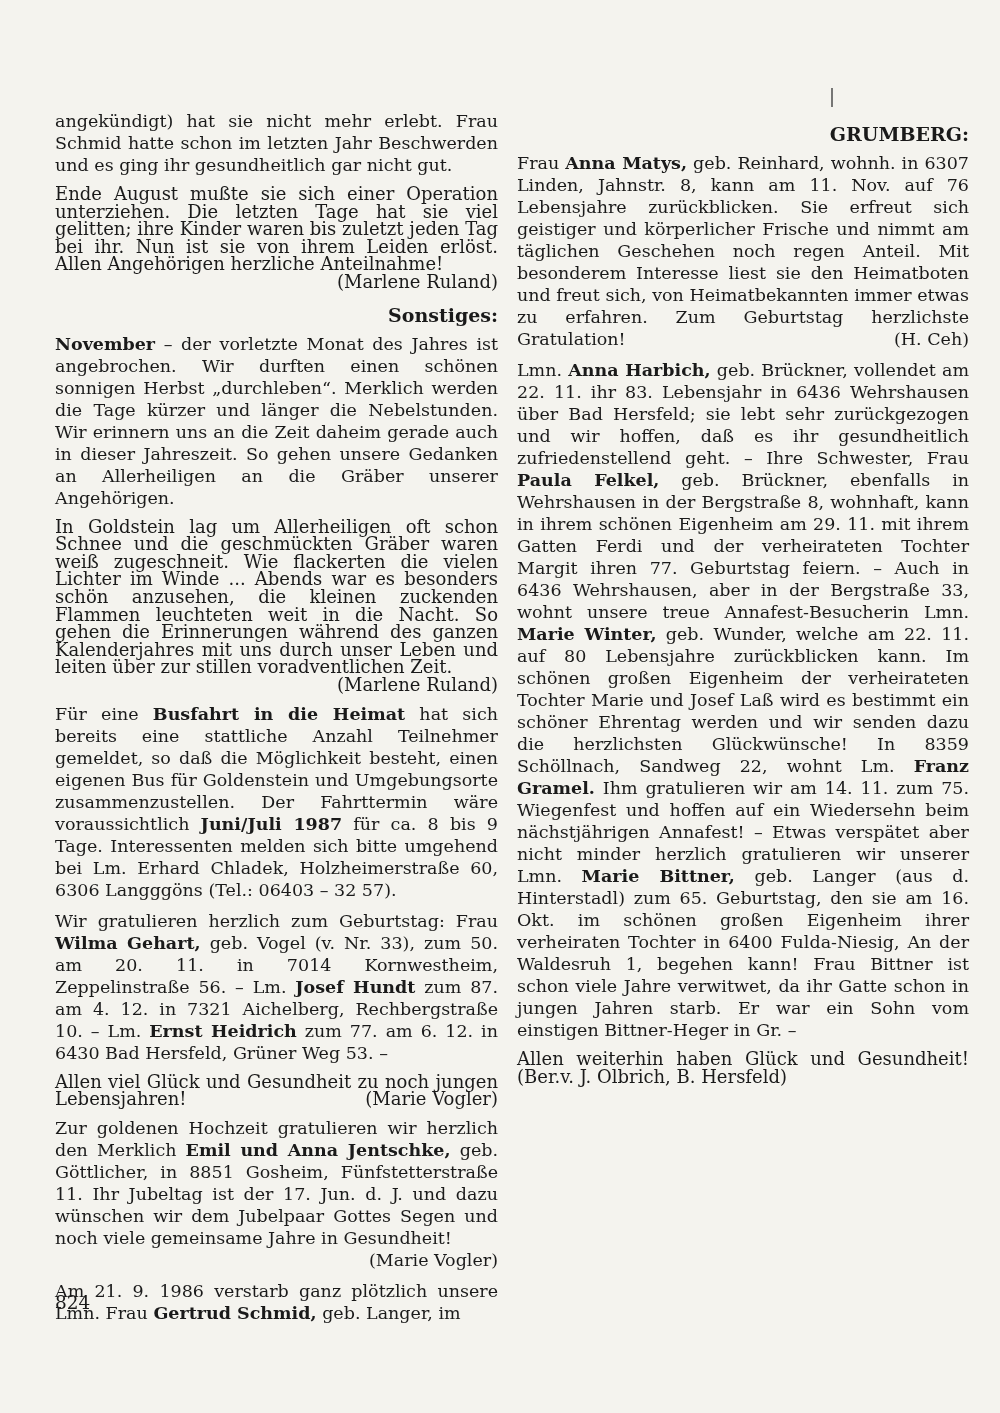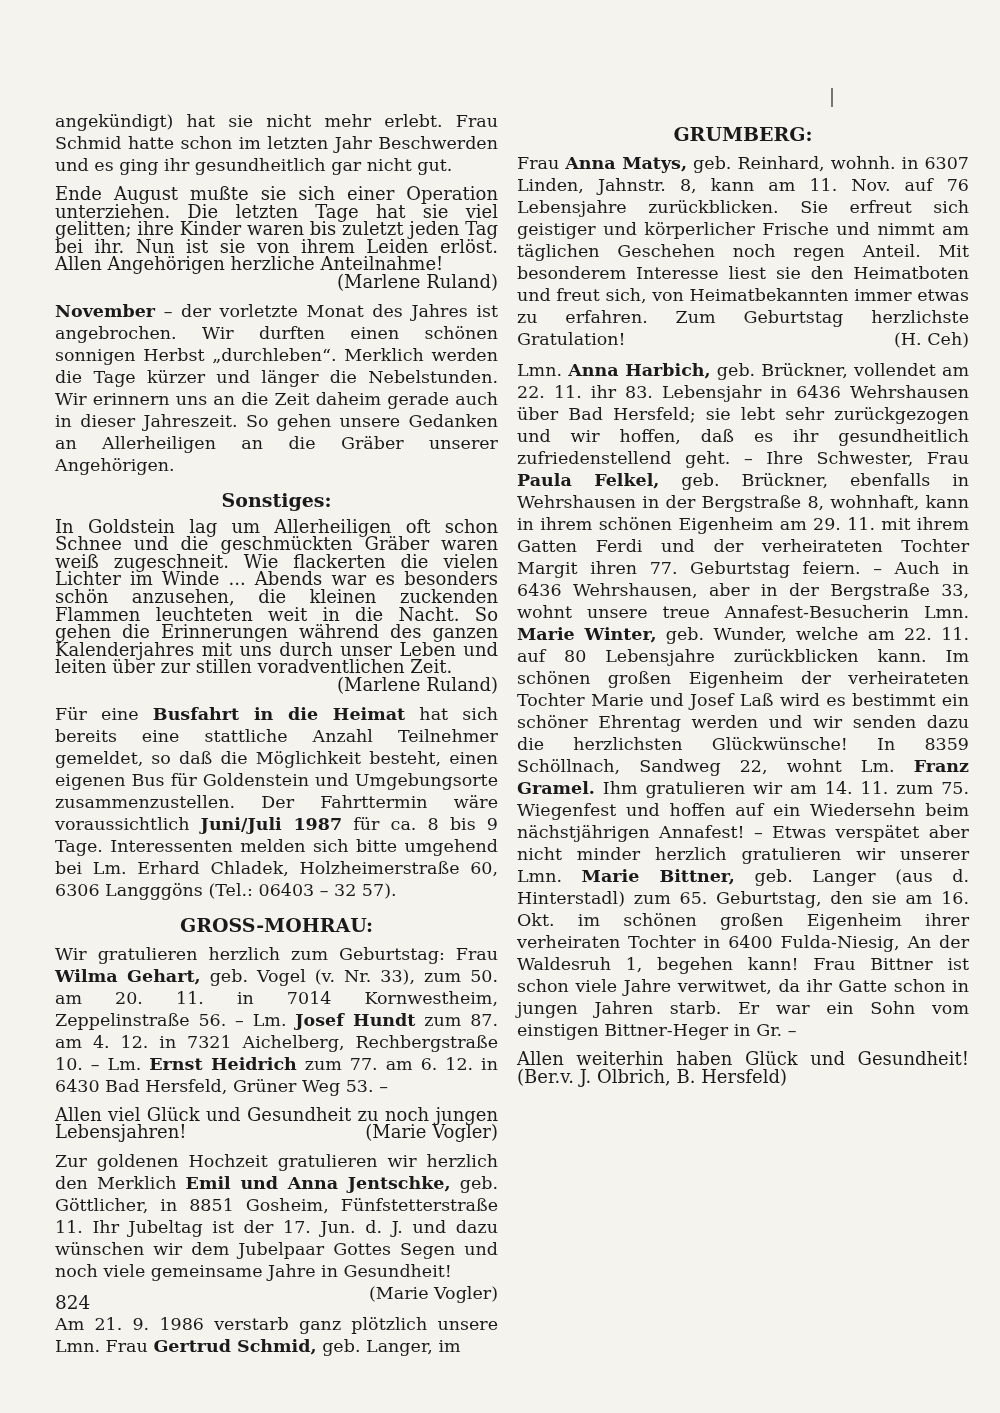--- a/index.html
+++ b/index.html
@@ -50,21 +50,21 @@
   .ps {
     font-size: 18px;
     line-height: 17.6px;
     margin: 0 0 9px 0;
   }
   .h {
     font-size: 19px;
     font-weight: bold;
     line-height: 24px;
     margin: 12px 0 6px 0;
-    text-align: center;
+    text-align: right;
   }
   .bold {
     font-weight: bold;
   }
   .attr {
     float: right;
   }
   .page-number {
     position: absolute;
     left: 55px;
@@ -84,25 +84,24 @@
 </style>
 </head>
 <body>
 
 <div class="page">
   <div class="scan-mark"></div>
   <div class="columns">
     <div class="col left">
         <div class="block p"><span>angekündigt) hat sie nicht mehr erlebt. Frau Schmid hatte schon im letzten Jahr Beschwerden und es ging ihr gesundheitlich gar nicht gut.</span></div>
         <div class="block ps"><span>Ende August mußte sie sich einer Operation unterziehen. Die letzten Tage hat sie viel gelitten; ihre Kinder waren bis zuletzt jeden Tag bei ihr. Nun ist sie von ihrem Leiden erlöst. Allen Angehörigen herzliche Anteilnahme!</span><span class="attr">(Marlene Ruland)</span></div>
+        <div class="block h"><span class="bold">Sonstiges:</span></div>
         <div class="block p"><span class="bold">November</span><span> – der vorletzte Monat des Jahres ist angebrochen. Wir durften einen schönen sonnigen Herbst „durchleben“. Merklich werden die Tage kürzer und länger die Nebelstunden. Wir erinnern uns an die Zeit daheim gerade auch in dieser Jahreszeit. So gehen unsere Gedanken an Allerheiligen an die Gräber unserer Angehörigen.</span></div>
-        <div class="block h"><span class="bold">Sonstiges:</span></div>
         <div class="block ps"><span>In Goldstein lag um Allerheiligen oft schon Schnee und die geschmückten Gräber waren weiß zugeschneit. Wie flackerten die vielen Lichter im Winde ... Abends war es besonders schön anzusehen, die kleinen zuckenden Flammen leuchteten weit in die Nacht. So gehen die Erinnerungen während des ganzen Kalenderjahres mit uns durch unser Leben und leiten über zur stillen voradventlichen Zeit.</span><span class="attr">(Marlene Ruland)</span></div>
         <div class="block p"><span>Für eine </span><span class="bold">Busfahrt in die Heimat</span><span> hat sich bereits eine stattliche Anzahl Teilnehmer gemeldet, so daß die Möglichkeit besteht, einen eigenen Bus für Goldenstein und Umgebungsorte zusammenzustellen. Der Fahrttermin wäre voraussichtlich </span><span class="bold">Juni/Juli 1987</span><span> für ca. 8 bis 9 Tage. Interessenten melden sich bitte umgehend bei Lm. Erhard Chladek, Holzheimerstraße 60, 6306 Langggöns (Tel.: 06403 – 32 57).</span></div>
-        <div class="block h"><span class="bold">GROSS-MOHRAU:</span></div>
         <div class="block p"><span>Wir gratulieren herzlich zum Geburtstag: Frau </span><span class="bold">Wilma Gehart,</span><span> geb. Vogel (v. Nr. 33), zum 50. am 20. 11. in 7014 Kornwestheim, Zeppelinstraße 56. – Lm. </span><span class="bold">Josef Hundt</span><span> zum 87. am 4. 12. in 7321 Aichelberg, Rechbergstraße 10. – Lm. </span><span class="bold">Ernst Heidrich</span><span> zum 77. am 6. 12. in 6430 Bad Hersfeld, Grüner Weg 53. –</span></div>
         <div class="block ps"><span>Allen viel Glück und Gesundheit zu noch jungen Lebensjahren!</span><span class="attr">(Marie Vogler)</span></div>
         <div class="block p"><span>Zur goldenen Hochzeit gratulieren wir herzlich den Merklich </span><span class="bold">Emil und Anna Jentschke,</span><span> geb. Göttlicher, in 8851 Gosheim, Fünfstetterstraße 11. Ihr Jubeltag ist der 17. Jun. d. J. und dazu wünschen wir dem Jubelpaar Gottes Segen und noch viele gemeinsame Jahre in Gesundheit!</span><span class="attr">(Marie Vogler)</span></div>
         <div class="block p"><span>Am 21. 9. 1986 verstarb ganz plötzlich unsere Lmn. Frau </span><span class="bold">Gertrud Schmid,</span><span> geb. Langer, im</span></div>
       </div>
     <div class="col right">
         <div class="block h"><span class="bold">GRUMBERG:</span></div>
         <div class="block p"><span>Frau </span><span class="bold">Anna Matys,</span><span> geb. Reinhard, wohnh. in 6307 Linden, Jahnstr. 8, kann am 11. Nov. auf 76 Lebensjahre zurückblicken. Sie erfreut sich geistiger und körperlicher Frische und nimmt am täglichen Geschehen noch regen Anteil. Mit besonderem Interesse liest sie den Heimatboten und freut sich, von Heimatbekannten immer etwas zu erfahren. Zum Geburtstag herzlichste Gratulation!</span><span class="attr">(H. Ceh)</span></div>
         <div class="block p"><span>Lmn. </span><span class="bold">Anna Harbich,</span><span> geb. Brückner, vollendet am 22. 11. ihr 83. Lebensjahr in 6436 Wehrshausen über Bad Hersfeld; sie lebt sehr zurückgezogen und wir hoffen, daß es ihr gesundheitlich zufriedenstellend geht. – Ihre Schwester, Frau </span><span class="bold">Paula Felkel,</span><span> geb. Brückner, ebenfalls in Wehrshausen in der Bergstraße 8, wohnhaft, kann in ihrem schönen Eigenheim am 29. 11. mit ihrem Gatten Ferdi und der verheirateten Tochter Margit ihren 77. Geburtstag feiern. – Auch in 6436 Wehrshausen, aber in der Bergstraße 33, wohnt unsere treue Annafest-Besucherin Lmn. </span><span class="bold">Marie Winter,</span><span> geb. Wunder, welche am 22. 11. auf 80 Lebensjahre zurückblicken kann. Im schönen großen Eigenheim der verheirateten Tochter Marie und Josef Laß wird es bestimmt ein schöner Ehrentag werden und wir senden dazu die herzlichsten Glückwünsche! In 8359 Schöllnach, Sandweg 22, wohnt Lm. </span><span class="bold">Franz Gramel.</span><span> Ihm gratulieren wir am 14. 11. zum 75. Wiegenfest und hoffen auf ein Wiedersehn beim nächstjährigen Annafest! – Etwas verspätet aber nicht minder herzlich gratulieren wir unserer Lmn. </span><span class="bold">Marie Bittner,</span><span> geb. Langer (aus d. Hinterstadl) zum 65. Geburtstag, den sie am 16. Okt. im schönen großen Eigenheim ihrer verheiraten Tochter in 6400 Fulda-Niesig, An der Waldesruh 1, begehen kann! Frau Bittner ist schon viele Jahre verwitwet, da ihr Gatte schon in jungen Jahren starb. Er war ein Sohn vom einstigen Bittner-Heger in Gr. –</span></div>
         <div class="block ps"><span>Allen weiterhin haben Glück und Gesundheit! (Ber.v. J. Olbrich, B. Hersfeld)</span></div>

